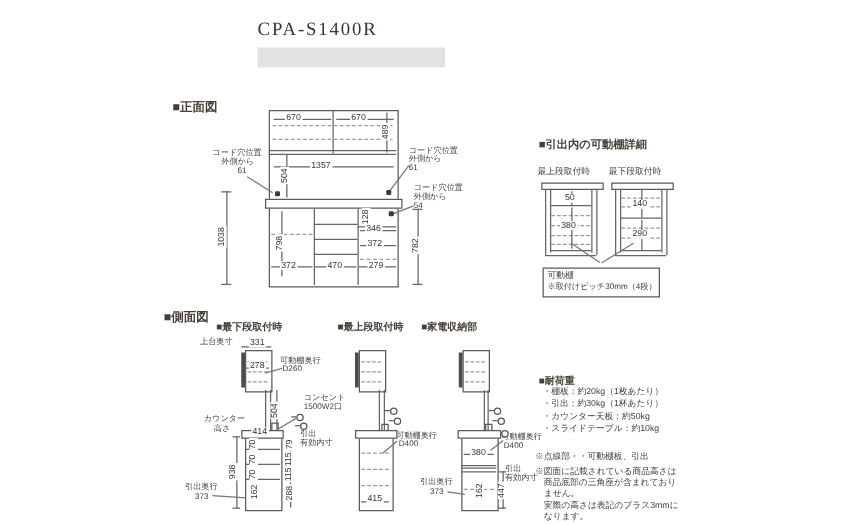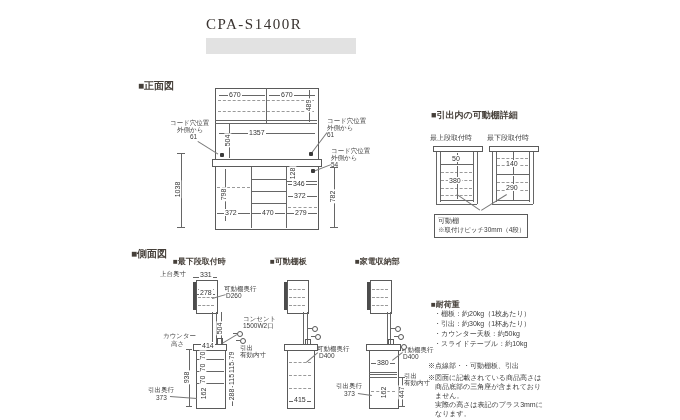--- a/index.html
+++ b/index.html
@@ -199,21 +199,21 @@
     <div class="dim rot" style="left:225px;top:364px;">115</div>
     <div class="dim rot" style="left:225px;top:376px;">115</div>
     <div class="dim rot" style="left:225px;top:391px;">288</div>
     <div class="t s65" style="left:240px;top:344px;">引出</div>
     <div class="t s65" style="left:240px;top:351px;">有効内寸</div>
     <div class="t s65" style="left:148px;top:386px;">引出奥行</div>
     <div class="t s65" style="left:156px;top:394px;">373</div>
     <div class="dg" style="left:170px;top:396px;width:27px;transform:rotate(4deg);"></div>
   </div>
 
-  <div class="h" style="left:270px;top:256px;font-size:8px;">■可動棚板</div>
+  <div class="h" style="left:270px;top:256px;font-size:8px;">■最上段取付時</div>
   <div>
     <div class="bx" style="left:287px;top:280px;width:20px;height:32px;"></div>
     <div class="thick" style="left:284px;top:282px;width:3px;height:28px;"></div>
     <div class="hl dash" style="left:289px;top:289px;width:16px;"></div>
     <div class="hl dash" style="left:289px;top:297px;width:16px;"></div>
     <div class="hl dash" style="left:289px;top:305px;width:16px;"></div>
     <div class="vl" style="left:307px;top:312px;height:33px;"></div>
     <div class="vl" style="left:303px;top:312px;height:33px;"></div>
     <div class="plug" style="left:312px;top:326px;"></div>
     <div class="hl" style="left:308px;top:328px;width:4px;"></div>
@@ -225,21 +225,21 @@
     <div class="hl dash" style="left:289px;top:362px;width:22px;"></div>
     <div class="hl dash" style="left:289px;top:375px;width:22px;"></div>
     <div class="hl dash" style="left:289px;top:388px;width:22px;"></div>
     <div class="t s65" style="left:317px;top:345px;">可動棚奥行</div>
     <div class="t s65" style="left:319px;top:352px;">D400</div>
     <div class="dg" style="left:306px;top:362px;width:15px;transform:rotate(-40deg);"></div>
     <div class="hl" style="left:289px;top:401px;width:22px;"></div>
     <div class="dim" style="left:293px;top:396px;">415</div>
   </div>
 
-  <div class="h" style="left:355px;top:256px;font-size:8px;">■家電収納部</div>
+  <div class="h" style="left:337px;top:256px;font-size:8px;">■家電収納部</div>
   <div>
     <div class="bx" style="left:370px;top:280px;width:20px;height:32px;"></div>
     <div class="thick" style="left:367px;top:282px;width:3px;height:28px;"></div>
     <div class="hl dash" style="left:372px;top:289px;width:16px;"></div>
     <div class="hl dash" style="left:372px;top:297px;width:16px;"></div>
     <div class="hl dash" style="left:372px;top:305px;width:16px;"></div>
     <div class="vl" style="left:390px;top:312px;height:33px;"></div>
     <div class="vl" style="left:387px;top:312px;height:33px;"></div>
     <div class="plug" style="left:395px;top:326px;"></div>
     <div class="hl" style="left:391px;top:328px;width:4px;"></div>

